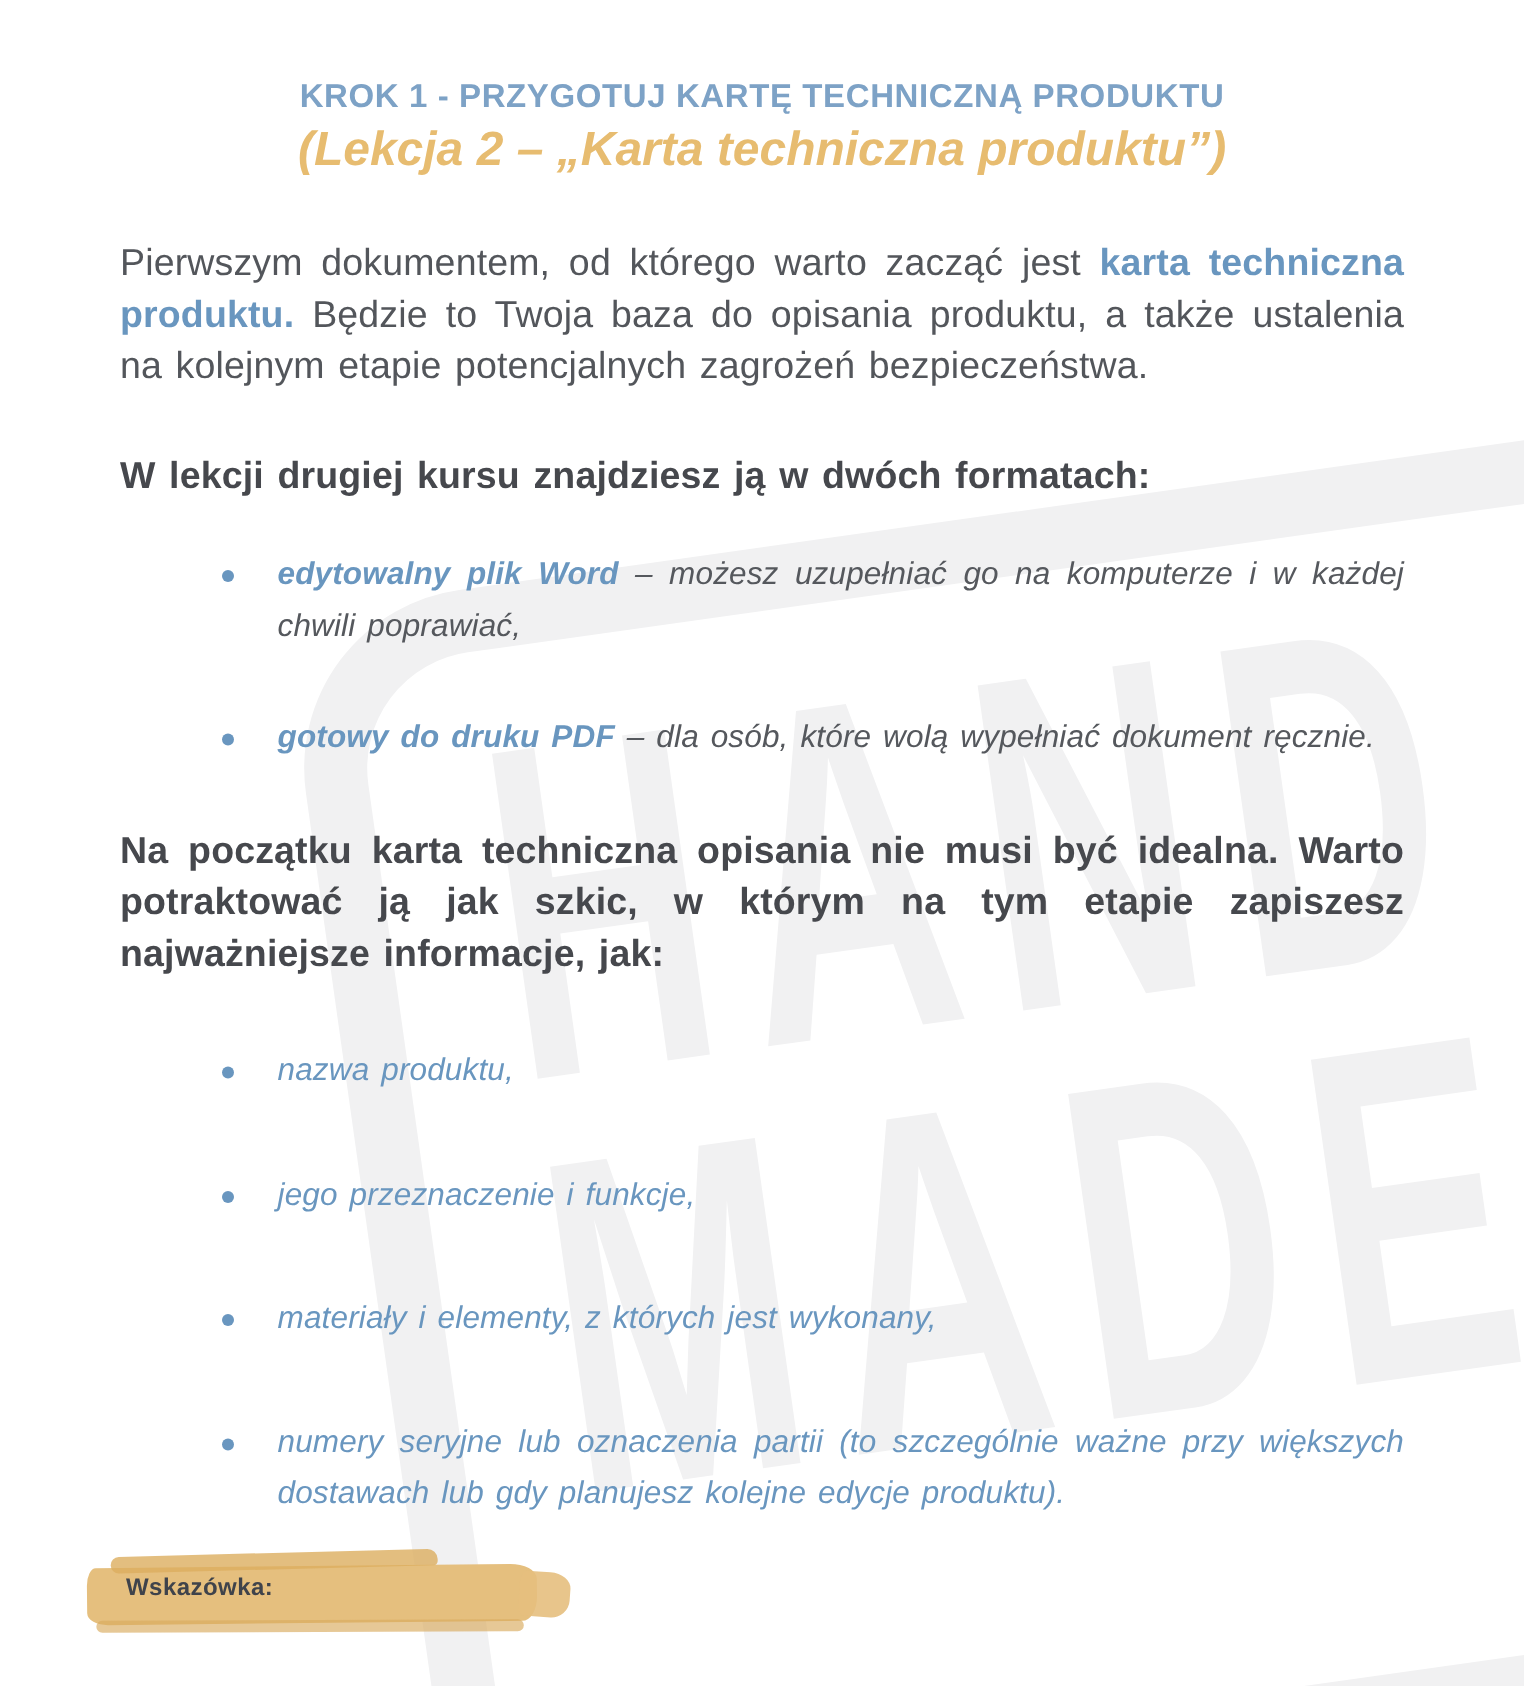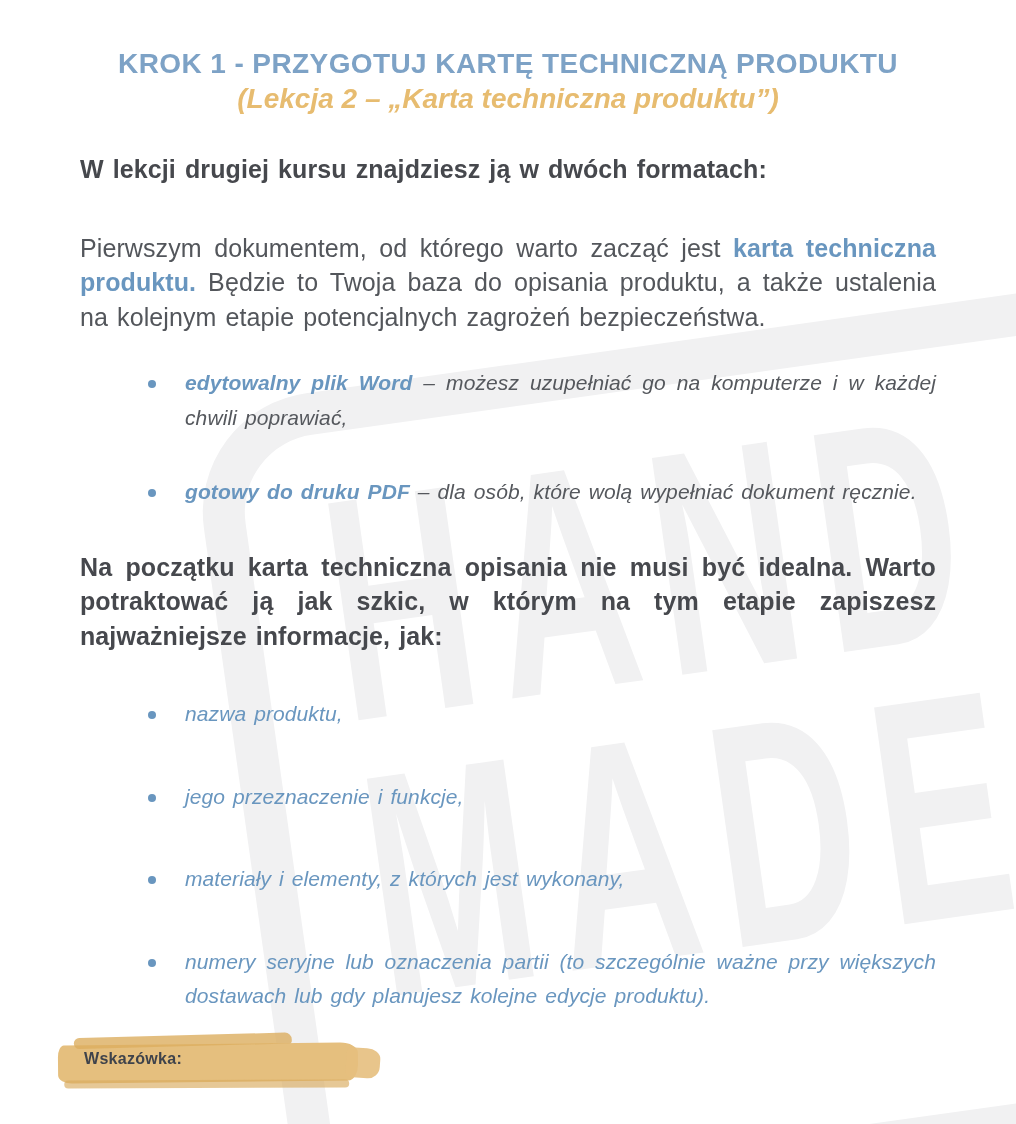--- a/index.html
+++ b/index.html
@@ -37,30 +37,30 @@
   
   .content {
     position: relative;
     z-index: 1;
     padding: 0 80px;
   }
 
   .title {
     margin: 48px 0 0 0;
     text-align: center;
-    font-size: 28px;
+    font-size: 22px;
     line-height: 32px;
     font-weight: 700;
     letter-spacing: 0.4px;
     color: #7da2c6;
   }
   .subtitle {
     margin: 4px 0 0 0;
     text-align: center;
-    font-size: 28px;
+    font-size: 32px;
     line-height: 30px;
     font-weight: 700;
     font-style: italic;
     color: #e7bc70;
   }
 
   .para {
     margin: 0;
     font-size: 25px;
     line-height: 34.5px;
@@ -176,23 +176,23 @@
     <div>HAND</div>
     <div>MADE</div>
   </div>
 </div>
 
 <div class="content">
 
   <h1 class="title">KROK 1 - PRZYGOTUJ KARTĘ TECHNICZNĄ PRODUKTU</h1>
   <h2 class="subtitle">(Lekcja 2 – „Karta techniczna produktu”)</h2>
 
+  <p class="para intro"><span>Pierwszym dokumentem, od którego warto zacząć jest </span><span class="accent-bold">karta techniczna produktu.</span><span> Będzie to Twoja baza do opisania produktu, a także ustalenia na kolejnym etapie potencjalnych zagrożeń bezpieczeństwa.</span></p>
+
   <p class="para bold-head formats-head">W lekcji drugiej kursu znajdziesz ją w dwóch formatach:</p>
-
-  <p class="para intro"><span>Pierwszym dokumentem, od którego warto zacząć jest </span><span class="accent-bold">karta techniczna produktu.</span><span> Będzie to Twoja baza do opisania produktu, a także ustalenia na kolejnym etapie potencjalnych zagrożeń bezpieczeństwa.</span></p>
 
   <ul class="bullet-list formats">
     <li class="b1">
       <span class="dot"></span><span class="lead">edytowalny plik Word</span><span class="rest"> – możesz uzupełniać go na komputerze i w każdej chwili poprawiać,</span>
     </li>
     <li class="b2">
       <span class="dot"></span><span class="lead">gotowy do druku PDF</span><span class="rest"> – dla osób, które wolą wypełniać dokument ręcznie.</span>
     </li>
   </ul>
 

